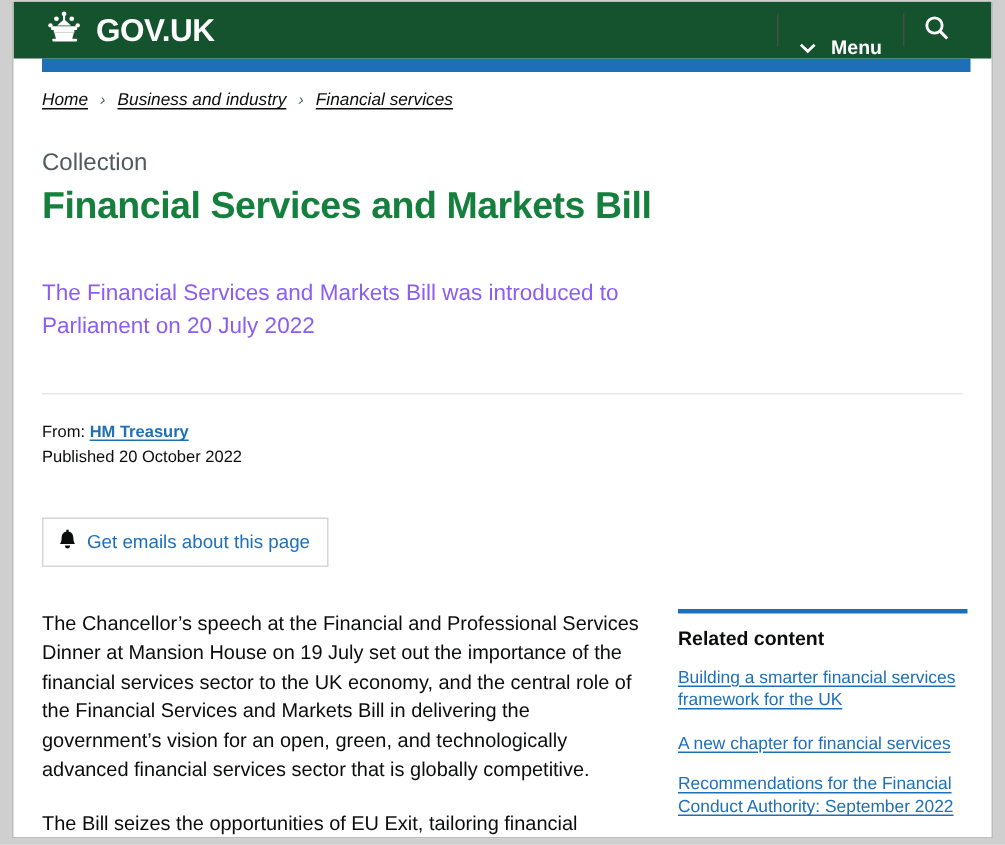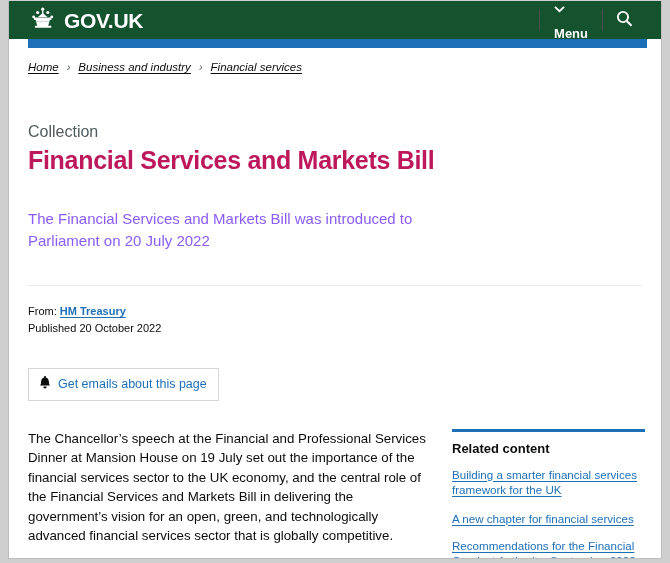--- a/index.html
+++ b/index.html
@@ -70,31 +70,30 @@
   }
 
   .header-divider {
     width: 1px;
     background: #4a4c4d;
     margin: 8px 0;
   }
 
   .menu-button {
     display: flex;
-    align-items: flex-start;
+    align-items: flex-end;
     gap: 10px;
     padding: 0 14px;
     background: transparent;
     border: none;
     color: #ffffff;
     font-family: "Liberation Sans", sans-serif;
     font-size: 13px;
     font-weight: bold;
     cursor: pointer;
-    flex-direction: column;
   }
   .menu-button .chevron { display: block; }
 
   .search-button {
     display: flex;
     align-items: center;
     justify-content: center;
     width: 42px;
     background: transparent;
     border: none;
@@ -129,30 +128,30 @@
     text-decoration: underline;
     text-underline-offset: 2px;
   }
   .crumb-sep {
     color: #505a5f;
     margin: 0 8px;
     font-size: 11px;
   }
 
   
-  #title-block { margin-top: 47px; }
+  #title-block { margin-top: 24px; }
   #context-label {
     font-size: 16px;
     color: #505a5f;
     line-height: 1.25;
   }
   #page-title {
     font-size: 25px;
     font-weight: bold;
-    color: #be185d;
+    color: #15803d;
     line-height: 1.2;
     letter-spacing: -0.3px;
     margin-top: 3px;
   }
 
   #page-description {
     margin-top: 33px;
     font-size: 15px;
     line-height: 1.45;
     color: #8b5cf6;

